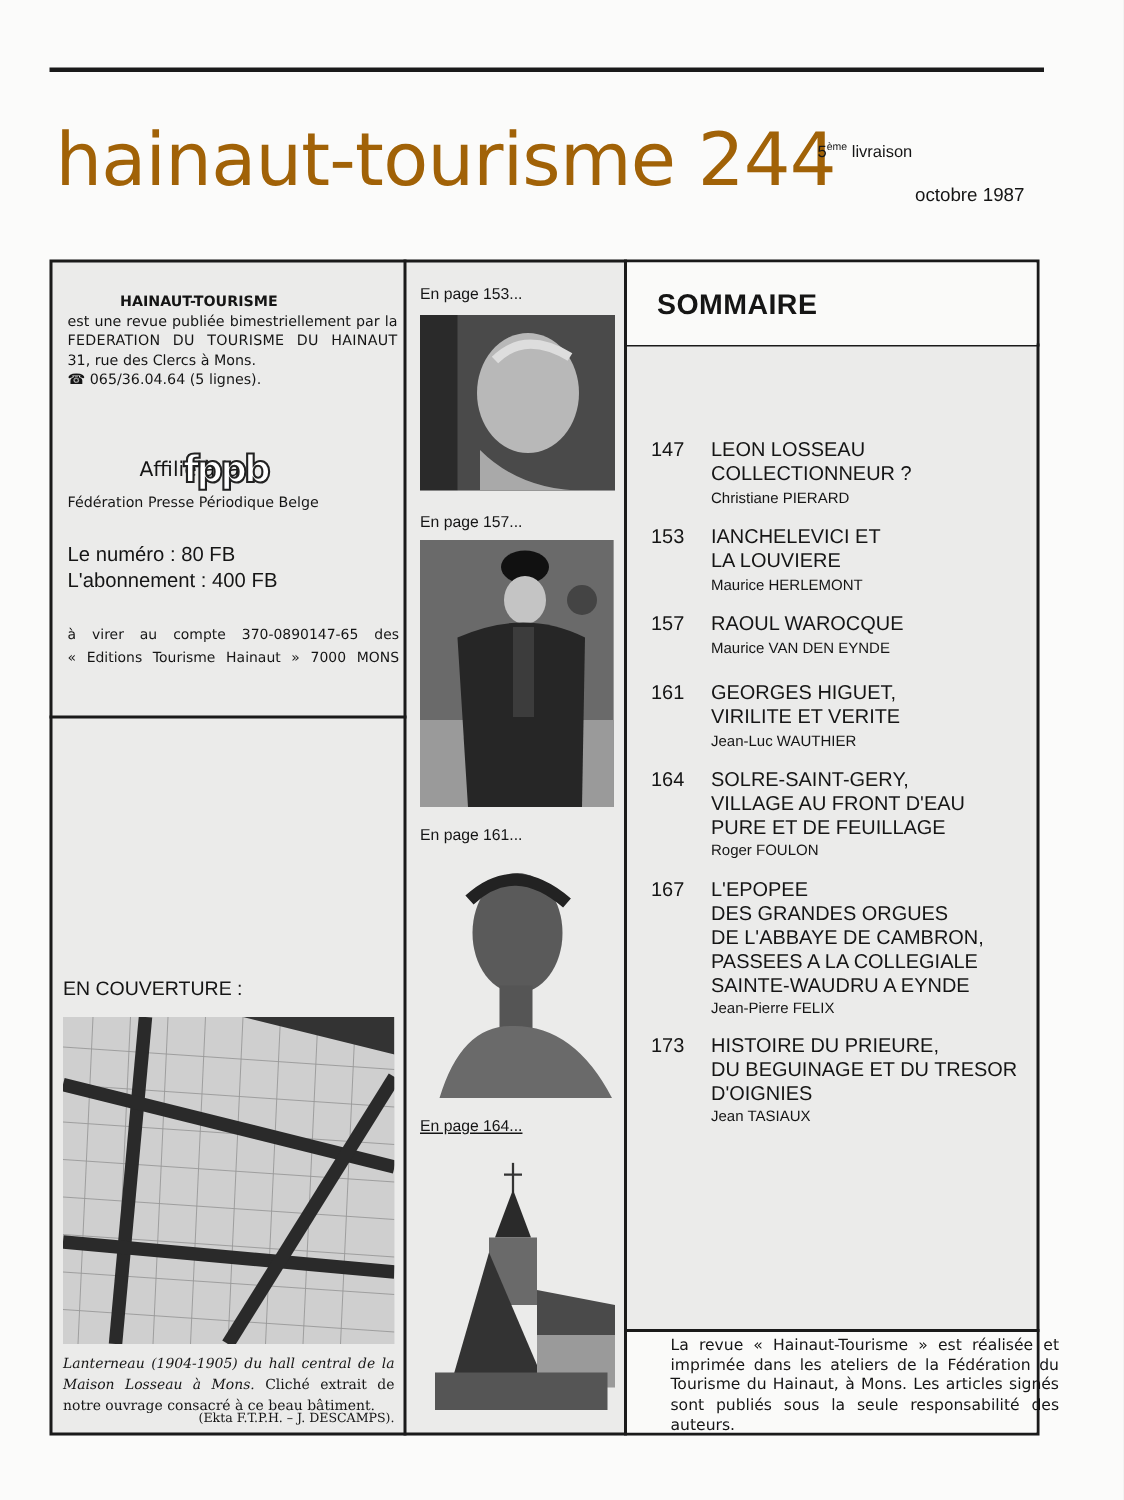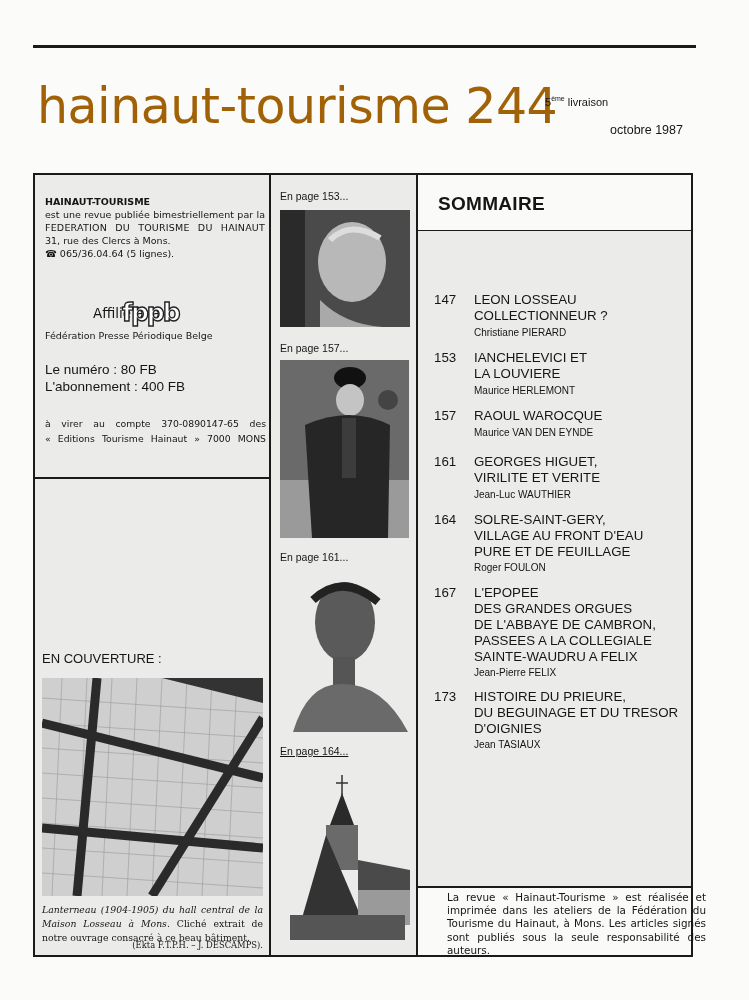--- a/index.html
+++ b/index.html
@@ -8,21 +8,21 @@
   .rule-top { left:33px; top:45px; width:663px; height:3px; background:#1a1a1a; }
   .mast-title { left:37px; top:82px; font-size:49px; letter-spacing:-0.5px; line-height:1; font-family:"DejaVu Sans", sans-serif; font-weight:normal; color:#a16207; }
   .mast-issue { left:545px; top:95px; font-size:11px; white-space:nowrap; }
   .mast-issue sup { font-size:7px; }
   .mast-date { left:610px; top:123px; font-size:12.5px; white-space:nowrap; }
   .frame { left:33px; top:173px; width:660px; height:784px; border:2px solid #1a1a1a; box-sizing:border-box; background:#ebebea; }
   .vline { background:#1a1a1a; width:2px; }
   .hline { background:#1a1a1a; height:2px; }
   .txt { font-family:"DejaVu Sans", sans-serif; font-size:9.5px; line-height:13px; }
   .info-box { left:45px; top:195px; width:220px; }
-  .info-box .title { font-weight:bold; }
+  .info-box .title { font-weight:bold;margin-left:35px; }
   .justify { text-align:justify; text-align-last:justify; }
   .affilie { left:45px; top:305px; font-size:13.5px; font-family:"DejaVu Sans", sans-serif;margin-left:48px; }
   .fppb { left:122px; top:298px; font-size:25px; font-weight:bold; font-family:"DejaVu Sans", sans-serif; letter-spacing:-2px; color:#fff; -webkit-text-stroke:1.4px #222; }
   .fed { left:45px; top:330px; font-size:9.5px; font-family:"DejaVu Sans", sans-serif; }
   .price { left:45px; top:361px; font-size:13.5px; line-height:17px; }
   .compte { left:45px; top:416px; width:221px; font-size:9.3px; line-height:15px; font-family:"DejaVu Sans", sans-serif; }
   .couv-label { left:42px; top:651px; font-size:13px; }
   .photo { background:#555; overflow:hidden; }
   .caption { left:42px; top:903px; width:221px; font-family:"DejaVu Serif", serif; font-size:9.3px; line-height:14px; text-align:justify; }
   .credit { left:42px; top:940px; width:221px; font-family:"DejaVu Serif", serif; font-size:8.4px; text-align:right; }
@@ -191,21 +191,21 @@
   <div class="toc-author" style="top:50px;">Roger FOULON</div>
 </div>
 
 <div class="abs toc-entry" style="top:585px;">
   <div class="toc-num">167</div>
   <div class="toc-title">
       <div>L'EPOPEE</div>
       <div>DES GRANDES ORGUES</div>
       <div>DE L'ABBAYE DE CAMBRON,</div>
       <div>PASSEES A LA COLLEGIALE</div>
-      <div>SAINTE-WAUDRU A FELIX</div>
+      <div>SAINTE-WAUDRU A EYNDE</div>
     </div>
   <div class="toc-author" style="top:82px;">Jean-Pierre FELIX</div>
 </div>
 
 <div class="abs toc-entry" style="top:689px;">
   <div class="toc-num">173</div>
   <div class="toc-title">
       <div>HISTOIRE DU PRIEURE,</div>
       <div>DU BEGUINAGE ET DU TRESOR</div>
       <div>D'OIGNIES</div>

